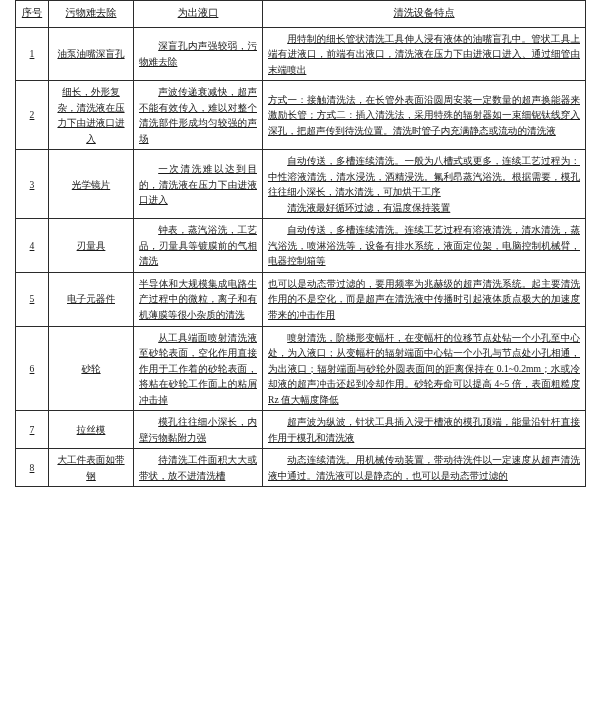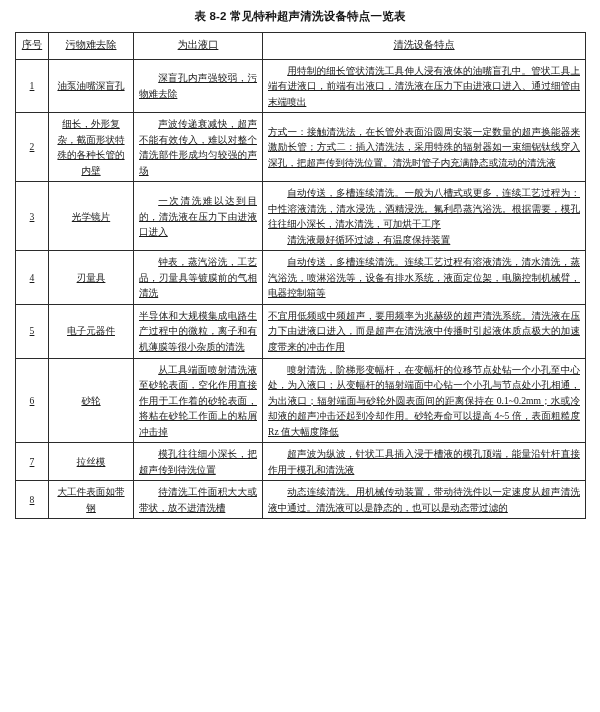--- a/index.html
+++ b/index.html
@@ -83,21 +83,20 @@
   td.col-feat p.indent,
   td.col-equip p.indent {
     text-indent: 2em;
   }
 </style>
 </head>
 <body>
 
 <div class="page">
 
-  <div class="table-title">表 8-2 常见特种超声清洗设备特点一览表</div>
 
   <table class="data-table">
     <colgroup>
       <col class="c-no">
       <col class="c-obj">
       <col class="c-feat">
       <col class="c-equip">
     </colgroup>
     <thead>
       <tr>
@@ -115,21 +114,21 @@
         <td class="col-feat">
           <p class="indent">深盲孔内声强较弱，污物难去除</p>
         </td>
         <td class="col-equip">
           <p class="indent">用特制的细长管状清洗工具伸人浸有液体的油嘴盲孔中。管状工具上端有进液口，前端有出液口，清洗液在压力下由进液口进入、通过细管由末端喷出</p>
         </td>
       </tr>
 
       <tr>
         <td class="col-no">2</td>
-        <td class="col-obj">细长，外形复杂，截面形状特殊的各种长管的内壁</td>
+        <td class="col-obj">细长，外形复杂，清洗液在压力下由进液口进入</td>
         <td class="col-feat">
           <p class="indent">声波传递衰减快，超声不能有效传入，难以对整个清洗部件形成均匀较强的声场</p>
         </td>
         <td class="col-equip">
           <p>方式一：接触清洗法，在长管外表面沿圆周安装一定数量的超声换能器来激励长管；方式二：插入清洗法，采用特殊的辐射器如一束细铌钛线穿入深孔，把超声传到待洗位置。清洗时管子内充满静态或流动的清洗液</p>
         </td>
       </tr>
 
       <tr>
         <td class="col-no">3</td>
@@ -154,40 +153,40 @@
         </td>
       </tr>
 
       <tr>
         <td class="col-no">5</td>
         <td class="col-obj">电子元器件</td>
         <td class="col-feat">
           <p>半导体和大规模集成电路生产过程中的微粒，离子和有机薄膜等很小杂质的清洗</p>
         </td>
         <td class="col-equip">
-          <p>不宜用低频或中频超声，要用频率为兆赫级的超声清洗系统。清洗液在压力下由进液口进入，而是超声在清洗液中传播时引起液体质点极大的加速度带来的冲击作用</p>
+          <p>也可以是动态带过滤的，要用频率为兆赫级的超声清洗系统。起主要清洗作用的不是空化，而是超声在清洗液中传播时引起液体质点极大的加速度带来的冲击作用</p>
         </td>
       </tr>
 
       <tr>
         <td class="col-no">6</td>
         <td class="col-obj">砂轮</td>
         <td class="col-feat">
           <p class="indent">从工具端面喷射清洗液至砂轮表面，空化作用直接作用于工作着的砂轮表面，将粘在砂轮工作面上的粘屑冲击掉</p>
         </td>
         <td class="col-equip">
           <p class="indent">喷射清洗，阶梯形变幅杆，在变幅杆的位移节点处钻一个小孔至中心处，为入液口；从变幅杆的辐射端面中心钻一个小孔与节点处小孔相通，为出液口；辐射端面与砂轮外圆表面间的距离保持在 0.1~0.2mm；水或冷却液的超声冲击还起到冷却作用。砂轮寿命可以提高 4~5 倍，表面粗糙度 Rz 值大幅度降低</p>
         </td>
       </tr>
 
       <tr>
         <td class="col-no">7</td>
         <td class="col-obj">拉丝模</td>
         <td class="col-feat">
-          <p class="indent">模孔往往细小深长，把超声传到待洗位置</p>
+          <p class="indent">模孔往往细小深长，内壁污物黏附力强</p>
         </td>
         <td class="col-equip">
           <p class="indent">超声波为纵波，针状工具插入浸于槽液的模孔顶端，能量沿针杆直接作用于模孔和清洗液</p>
         </td>
       </tr>
 
       <tr>
         <td class="col-no">8</td>
         <td class="col-obj">大工件表面如带钢</td>
         <td class="col-feat">

